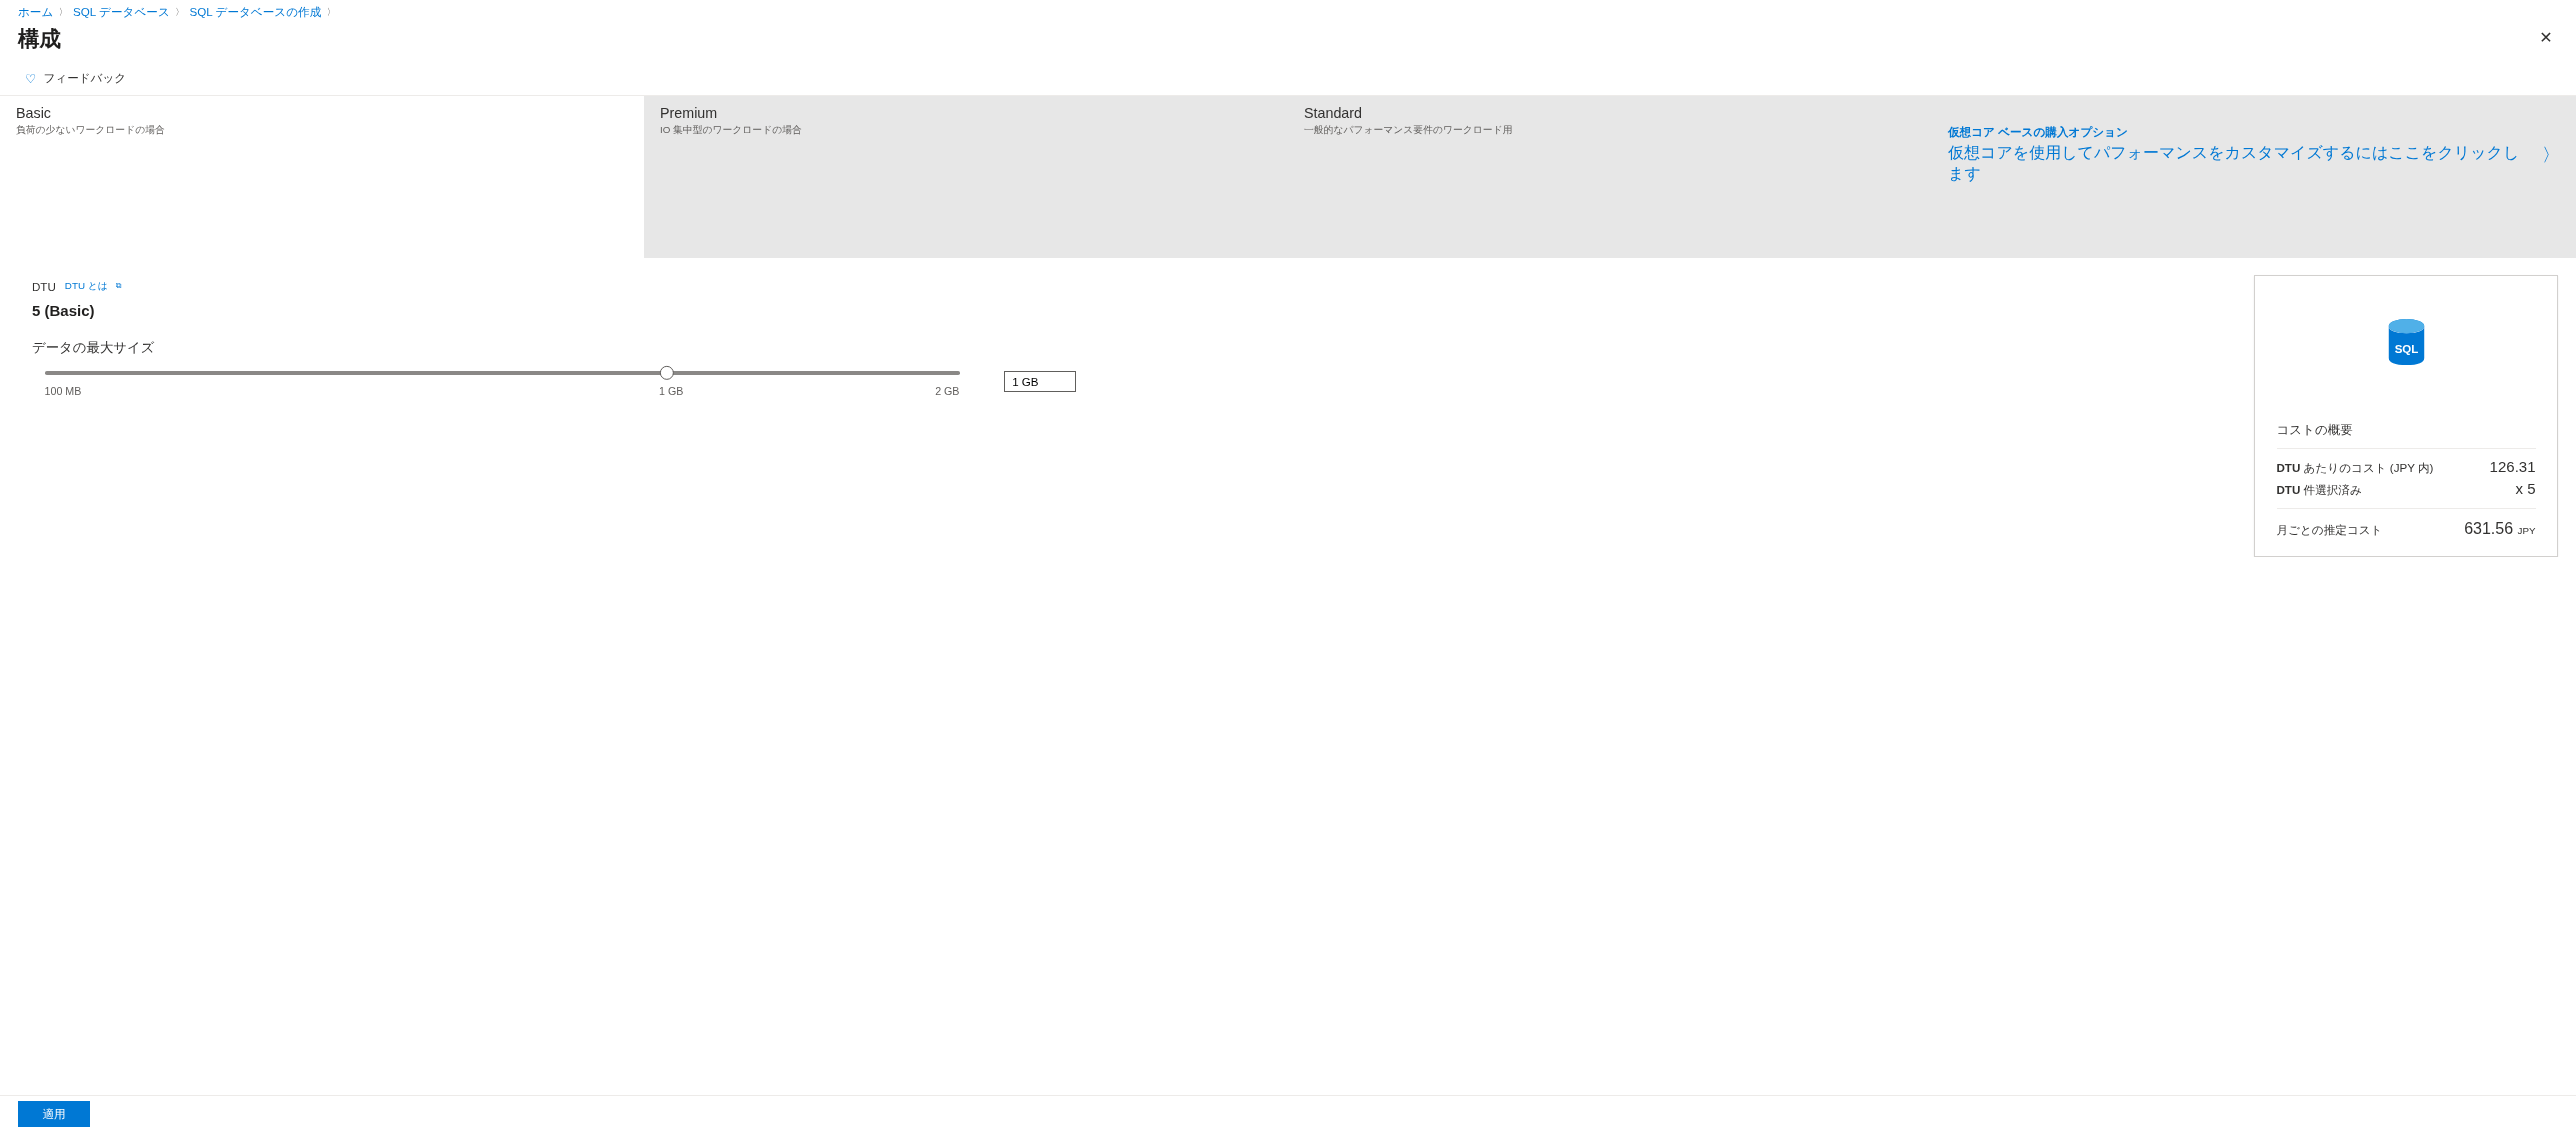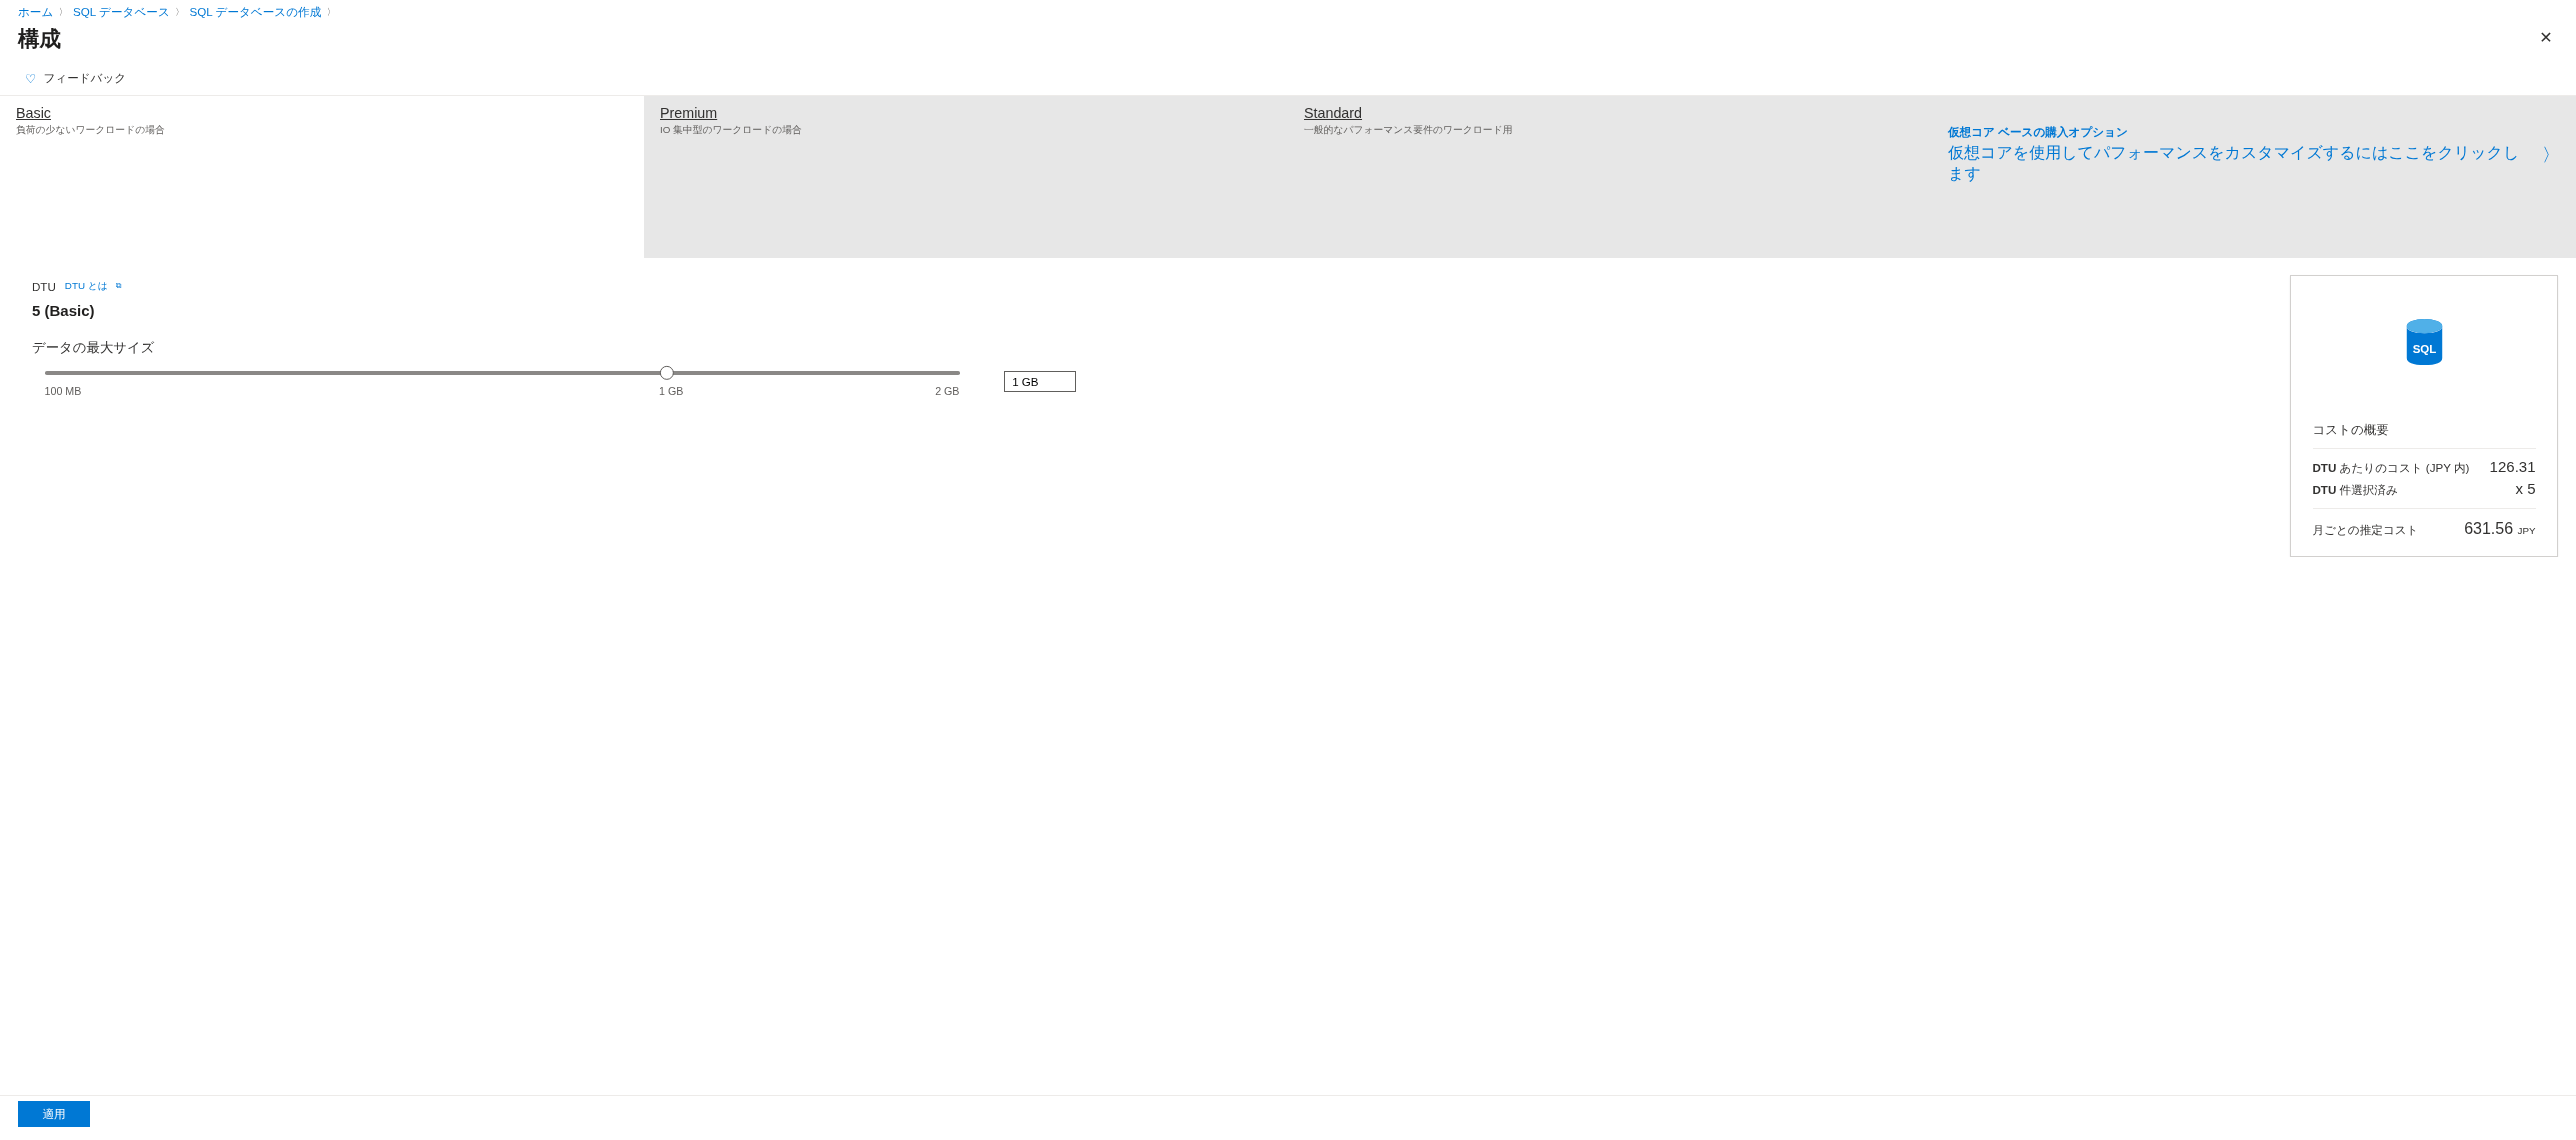--- a/index.html
+++ b/index.html
@@ -74,21 +74,20 @@
       cursor: pointer;
       background: #e7e7e7;
     }
     .tier.selected {
       background: #ffffff;
     }
     .tier-title {
       font-size: 14.3px;
       color: #323130;
       margin-bottom: 3.6px;
-      text-decoration: underline;
     }
     .tier-desc {
       font-size: 9.8px;
       color: #605e5c;
     }
     .tier.vcore {
       background: #e7e7e7;
       padding-top: 29px;
     }
     .vcore-title {
@@ -195,21 +194,21 @@
     }
     .size-input {
       width: 72px;
       height: 21.5px;
       border: 0.9px solid #605e5c;
       padding: 1.8px 7.2px;
       font-size: 11.6px;
       background: #ffffff;
     }
     .cost-panel {
-      width: 268px;
+      width: 304px;
       border: 0.9px solid #d2d0ce;
       background: #ffffff;
       box-shadow: 0 0.9px 1.8px rgba(0,0,0,0.08);
       margin-top: -5.4px;
     }
     .cost-icon-area {
       display: flex;
       justify-content: center;
       align-items: center;
       padding: 41px 0;

